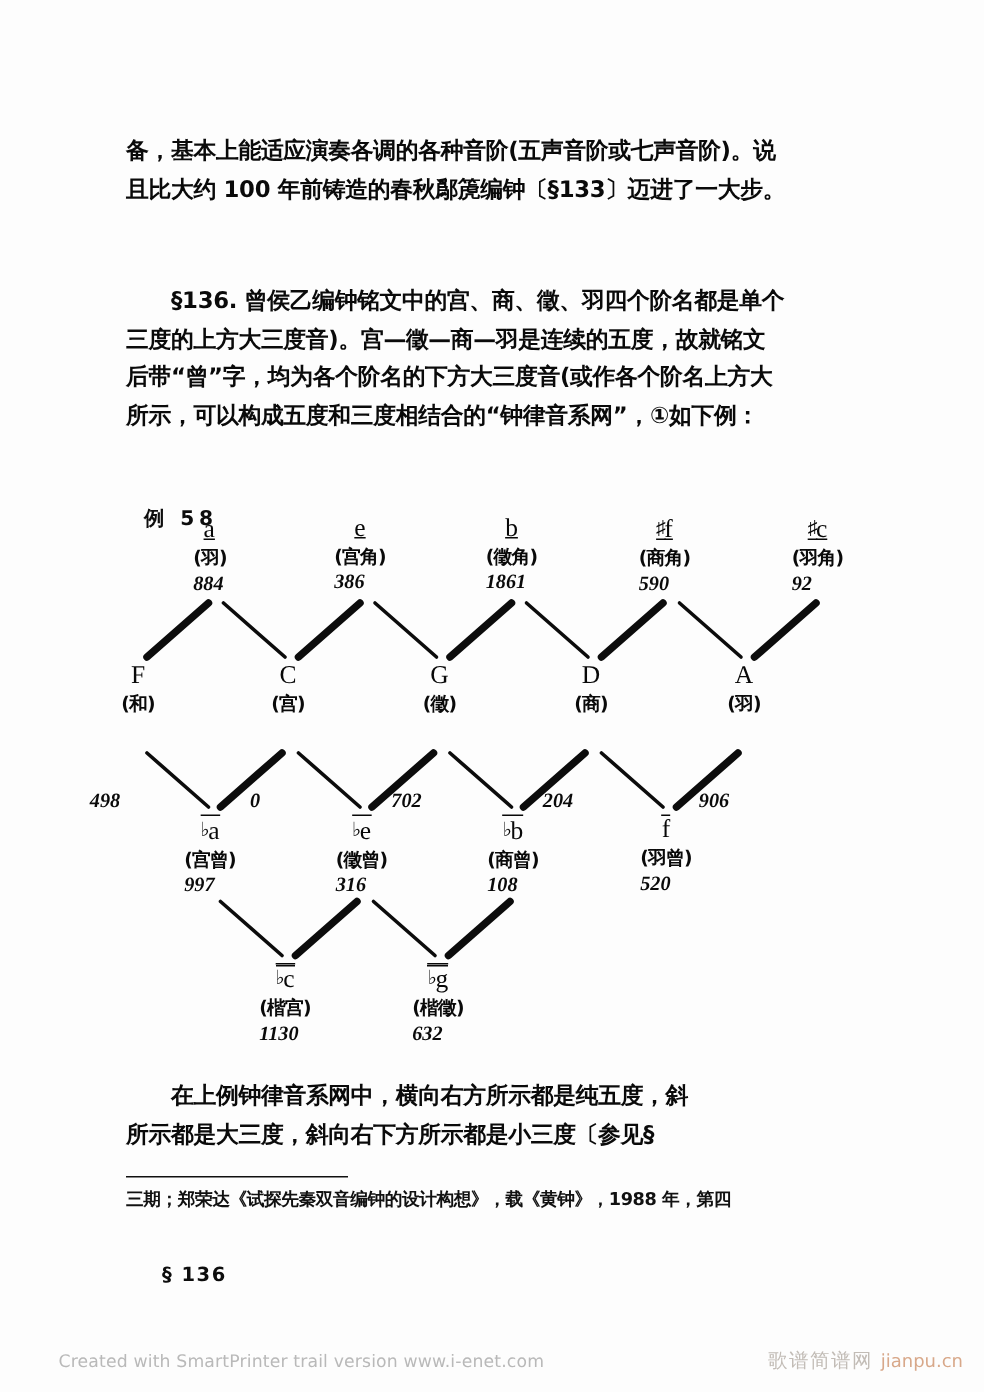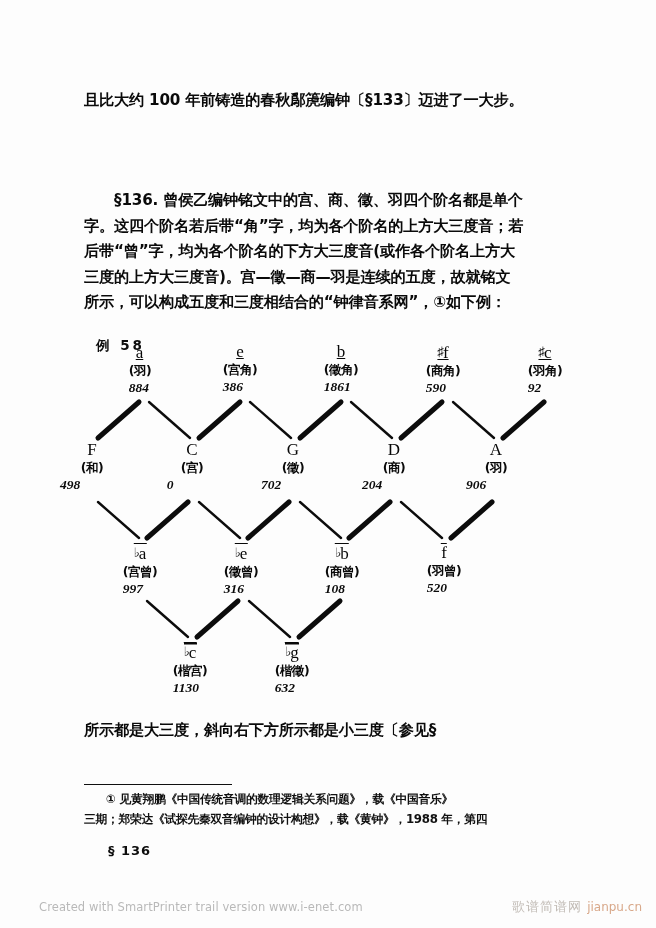--- a/index.html
+++ b/index.html
@@ -107,21 +107,21 @@
   .node .cents {
     font-family: "Liberation Serif", "DejaVu Serif", serif;
     font-style: italic;
     font-weight: bold;
     font-size: 13.5px;
     line-height: 18px;
     color: #0a0a0a;
   }
   .node.r1 .cents,
   .node.r3 .cents { text-align: left; }
-  .node.r2 .cents { position: relative; left: -22px; }
+  .node.r2 .cents { position: relative; left: -22px; margin-top: 48px; }
   .node.r2 .cents.shiftr { left: -20px; }
 
   
   .fn-rule {
     position: absolute;
     left: 84px;
     top: 784px;
     width: 148px;
     height: 0;
     border-top: 1.6px solid #101010;
@@ -174,28 +174,28 @@
     font-size: 12px;
     letter-spacing: 0;
   }
 </style>
 </head>
 <body>
 
 <div class="page">
 
   <div class="para p1">
+    <div>备，基本上能适应演奏各调的各种音阶(五声音阶或七声音阶)。说</div>
     <div>且比大约 100 年前铸造的春秋鄬箎编钟〔§133〕迈进了一大步。</div>
   </div>
 
   <div class="para p2">
     <div class="indent">§136. 曾侯乙编钟铭文中的宫、商、徵、羽四个阶名都是单个</div>
-    <div>字。这四个阶名若后带“角”字，均为各个阶名的上方大三度音；若</div>
+    <div>三度的上方大三度音)。宫—徵—商—羽是连续的五度，故就铭文</div>
     <div>后带“曾”字，均为各个阶名的下方大三度音(或作各个阶名上方大</div>
-    <div>三度的上方大三度音)。宫—徵—商—羽是连续的五度，故就铭文</div>
     <div>所示，可以构成五度和三度相结合的“钟律音系网”，①如下例：</div>
   </div>
 
   <div class="ex-label">例  58</div>
 
   <div class="diagram">
     <svg width="656" height="380">
       <g stroke="#0c0c0c" stroke-linecap="round">
 
         <line x1="98" y1="108" x2="139" y2="72" stroke-width="5"></line>
@@ -308,26 +308,26 @@
       <div class="cents">1130</div>
     </div>
     <div class="node r3" style="left:292px; top:312px;">
       <div class="pitch o dbl"><span class="acc">♭</span><span>g</span></div>
       <div class="cn">(楷徵)</div>
       <div class="cents">632</div>
     </div>
   </div>
 
   <div class="para p3">
+    <div class="indent">在上例钟律音系网中，横向右方所示都是纯五度，斜</div>
     <div>所示都是大三度，斜向右下方所示都是小三度〔参见§</div>
   </div>
 
   <div class="fn-rule"></div>
   <div class="footnote">
-    <div class="fn-indent">①  见黄翔鹏《中国传统音调的数理逻辑关系问题》，载《中国音乐》</div>
     <div>三期；郑荣达《试探先秦双音编钟的设计构想》，载《黄钟》，1988 年，第四</div>
   </div>
 
   <div class="section-foot">§ 136</div>
 
   <div class="wm-left">Created with SmartPrinter trail version www.i-enet.com</div>
   <div class="wm-right">
     <span>歌谱简谱网</span>
     <span class="dom">jianpu.cn</span>
   </div>

